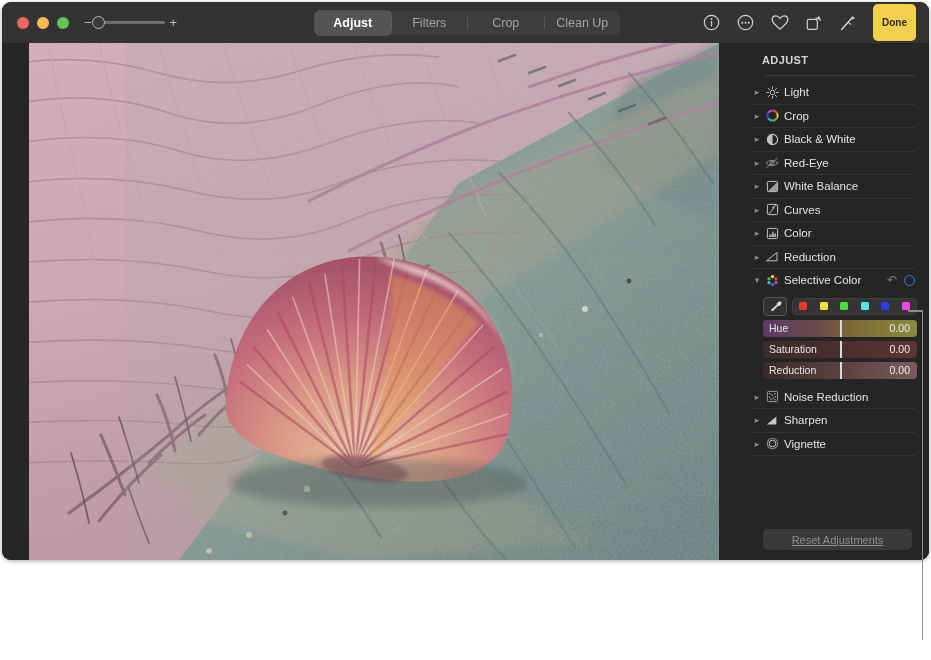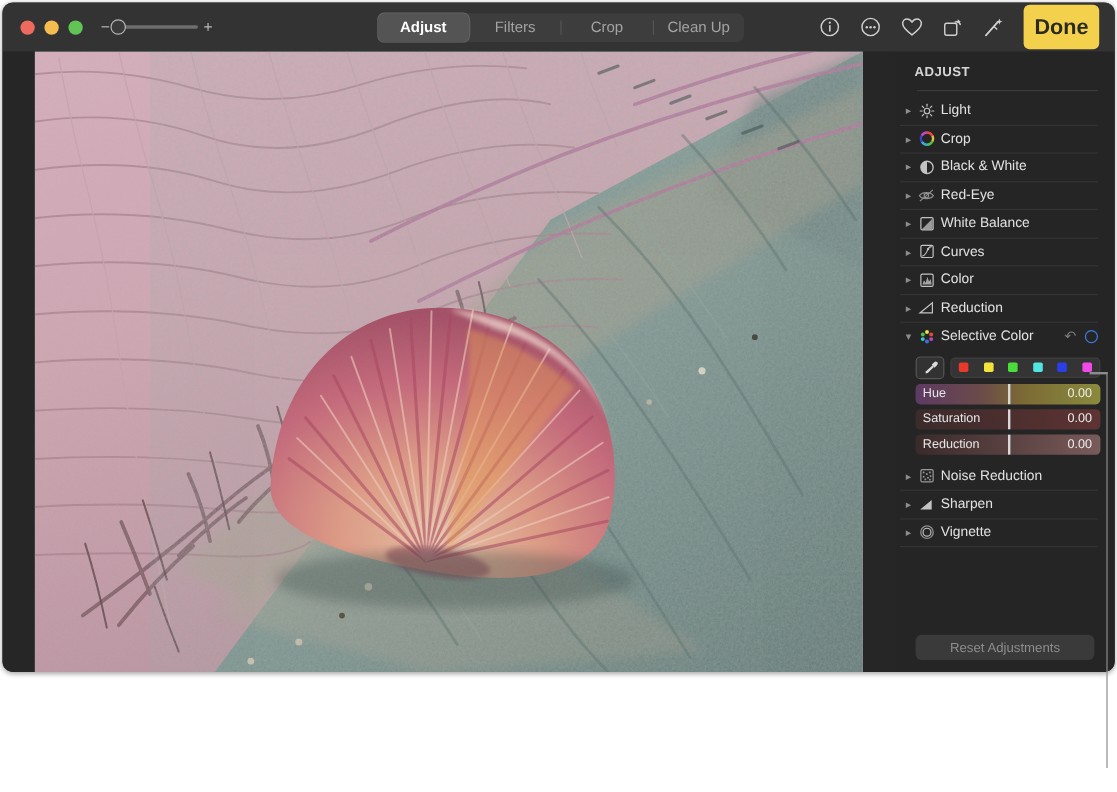--- a/index.html
+++ b/index.html
@@ -48,21 +48,21 @@
   .seg{flex:1;text-align:center;font-size:12.5px;color:#a3a3a3;line-height:24px;
       position:relative;height:24px;border-radius:5px;}
   .seg.active{background:#545455;color:#fff;font-weight:bold;
       box-shadow:0 0 0 .5px #6b6b6c;}
   .seg-div{width:1px;height:12px;background:#555556;}
 
   
   #tb-right{position:absolute;right:13px;top:7px;display:flex;align-items:center;gap:13px;height:27px;}
   .tbicon{width:21px;height:21px;display:flex;align-items:center;justify-content:center;color:#cfcfd0;}
   #done-button{
-    background:#f3d14d;color:#2a2a1f;font-size:18px;font-weight:bold;
+    background:#f3d14d;color:#2a2a1f;font-size:10px;font-weight:bold;
     border-radius:5px;padding:12px 9px;line-height:13px;margin-left:2px;
   }
 
   
   #photo-area{
     position:absolute;left:0;top:41px;width:744px;height:517px;background:#262626;
   }
   #photo{
     position:absolute;left:27px;top:0px;width:690px;height:517px;overflow:hidden;
     background:#8aa0a0;
@@ -114,21 +114,21 @@
   }
   .sl-name{position:relative;z-index:3;color:#e6e6e7;font-size:10.5px;padding-left:6px;}
   .sl-val{position:relative;z-index:3;margin-left:auto;color:#ededee;font-size:10.5px;padding-right:7px;}
   .sl-knob{position:absolute;top:0;width:1.6px;height:17px;background:#d8d8d9;z-index:2;}
 
   #noise-group{margin-top:7px;}
 
   #reset-adjustments{
     position:absolute;left:17px;bottom:10px;width:149px;height:21px;
     background:#3a3a3b;border-radius:5px;color:#8d8d8e;font-size:11px;
-    display:flex;align-items:center;justify-content:center;
+    display:flex;align-items:center;justify-content:center;text-decoration:underline;
   }
 
   
   #callout{position:absolute;left:908px;top:310px;width:16px;height:330px;}
   #callout-h{position:absolute;left:0;top:0;width:15px;height:1.5px;background:#8c8c8c;}
   #callout-v{position:absolute;left:13.5px;top:0;width:1.5px;height:330px;background:#8c8c8c;}
 
   
   #caption{
     position:absolute;right:14px;top:586px;width:430px;text-align:right;

